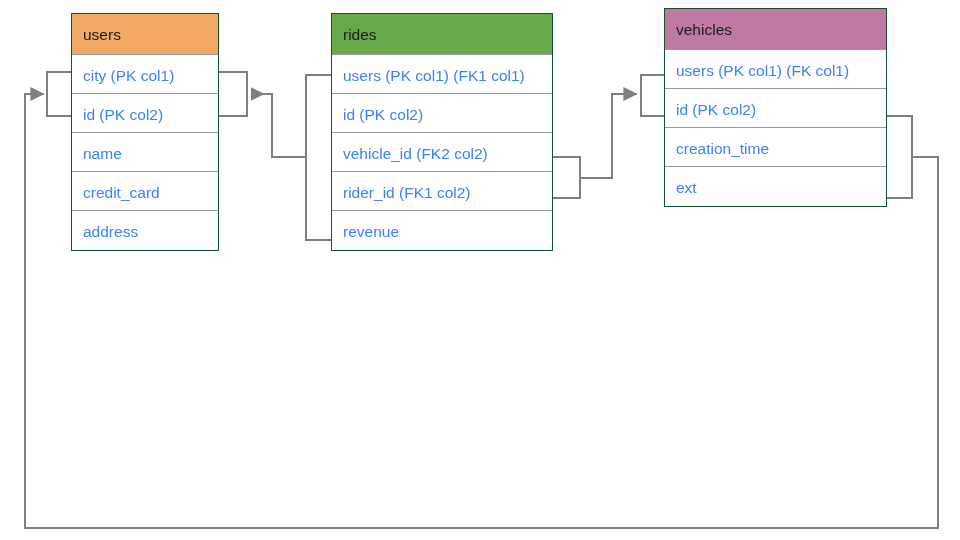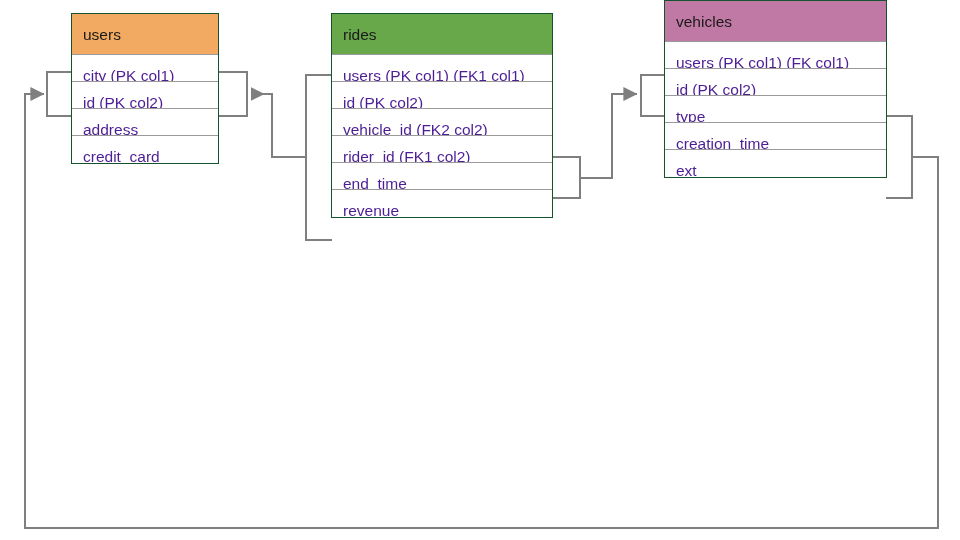--- a/index.html
+++ b/index.html
@@ -38,36 +38,36 @@
     line-height: 41px;
     padding: 0 0 0 11px;
     font-size: 15.5px;
     color: #1a1a1a;
     border-bottom: 1px solid #9a9a9a;
     white-space: nowrap;
     overflow: hidden;
   }
   .table-row {
     box-sizing: border-box;
-    height: 27px;
+    height: 39px;
     line-height: 41px;
     padding: 0 0 0 11px;
     font-size: 15.5px;
-    color: #4c1d95;
+    color: #3b82f6;
     border-bottom: 1px solid #9a9a9a;
     background: #ffffff;
     white-space: nowrap;
     overflow: hidden;
   }
   .table-row:last-child {
     border-bottom: none;
   }
   #tbl-users   { left: 71px;  top: 13px; width: 148px; }
   #tbl-rides   { left: 331px; top: 13px; width: 222px; }
-  #tbl-vehicles{ left: 664px; top: 0; width: 223px; }
+  #tbl-vehicles{ left: 664px; top: 8px; width: 223px; }
 </style>
 </head>
 <body>
 
 <div id="canvas">
 
   <svg id="wires" viewBox="0 0 960 540" width="960" height="540">
     <defs>
       <marker id="arrow-left" viewBox="0 0 10 10" refX="9" refY="5" markerWidth="7" markerHeight="7" orient="auto-start-reverse">
         <path d="M 10 0 L 0 5 L 10 10 z" fill="#7f7f7f"></path>
@@ -96,36 +96,35 @@
       <path d="M 887 116 L 912 116 L 912 198 L 887 198"></path>
 
       <path d="M 912 157 L 938 157 L 938 528 L 25 528 L 25 94 L 43 94" marker-end="url(#arrow-right)"></path>
     </g>
   </svg>
 
   <div class="table-box" id="tbl-users">
     <div class="table-header" style="background:#f2a961;">users</div>
     <div class="table-row">city (PK col1)</div>
     <div class="table-row">id (PK col2)</div>
+    <div class="table-row">name</div>
+    <div class="table-row">credit_card</div>
     <div class="table-row">address</div>
-    <div class="table-row">credit_card</div>
   </div>
 
   <div class="table-box" id="tbl-rides">
     <div class="table-header" style="background:#68a84b;">rides</div>
     <div class="table-row">users (PK col1) (FK1 col1)</div>
     <div class="table-row">id (PK col2)</div>
     <div class="table-row">vehicle_id (FK2 col2)</div>
     <div class="table-row">rider_id (FK1 col2)</div>
-    <div class="table-row">end_time</div>
     <div class="table-row">revenue</div>
   </div>
 
   <div class="table-box" id="tbl-vehicles">
     <div class="table-header" style="background:#c079a4;">vehicles</div>
     <div class="table-row">users (PK col1) (FK col1)</div>
     <div class="table-row">id (PK col2)</div>
-    <div class="table-row">type</div>
     <div class="table-row">creation_time</div>
     <div class="table-row">ext</div>
   </div>
 
 </div>
 
 </body></html>

